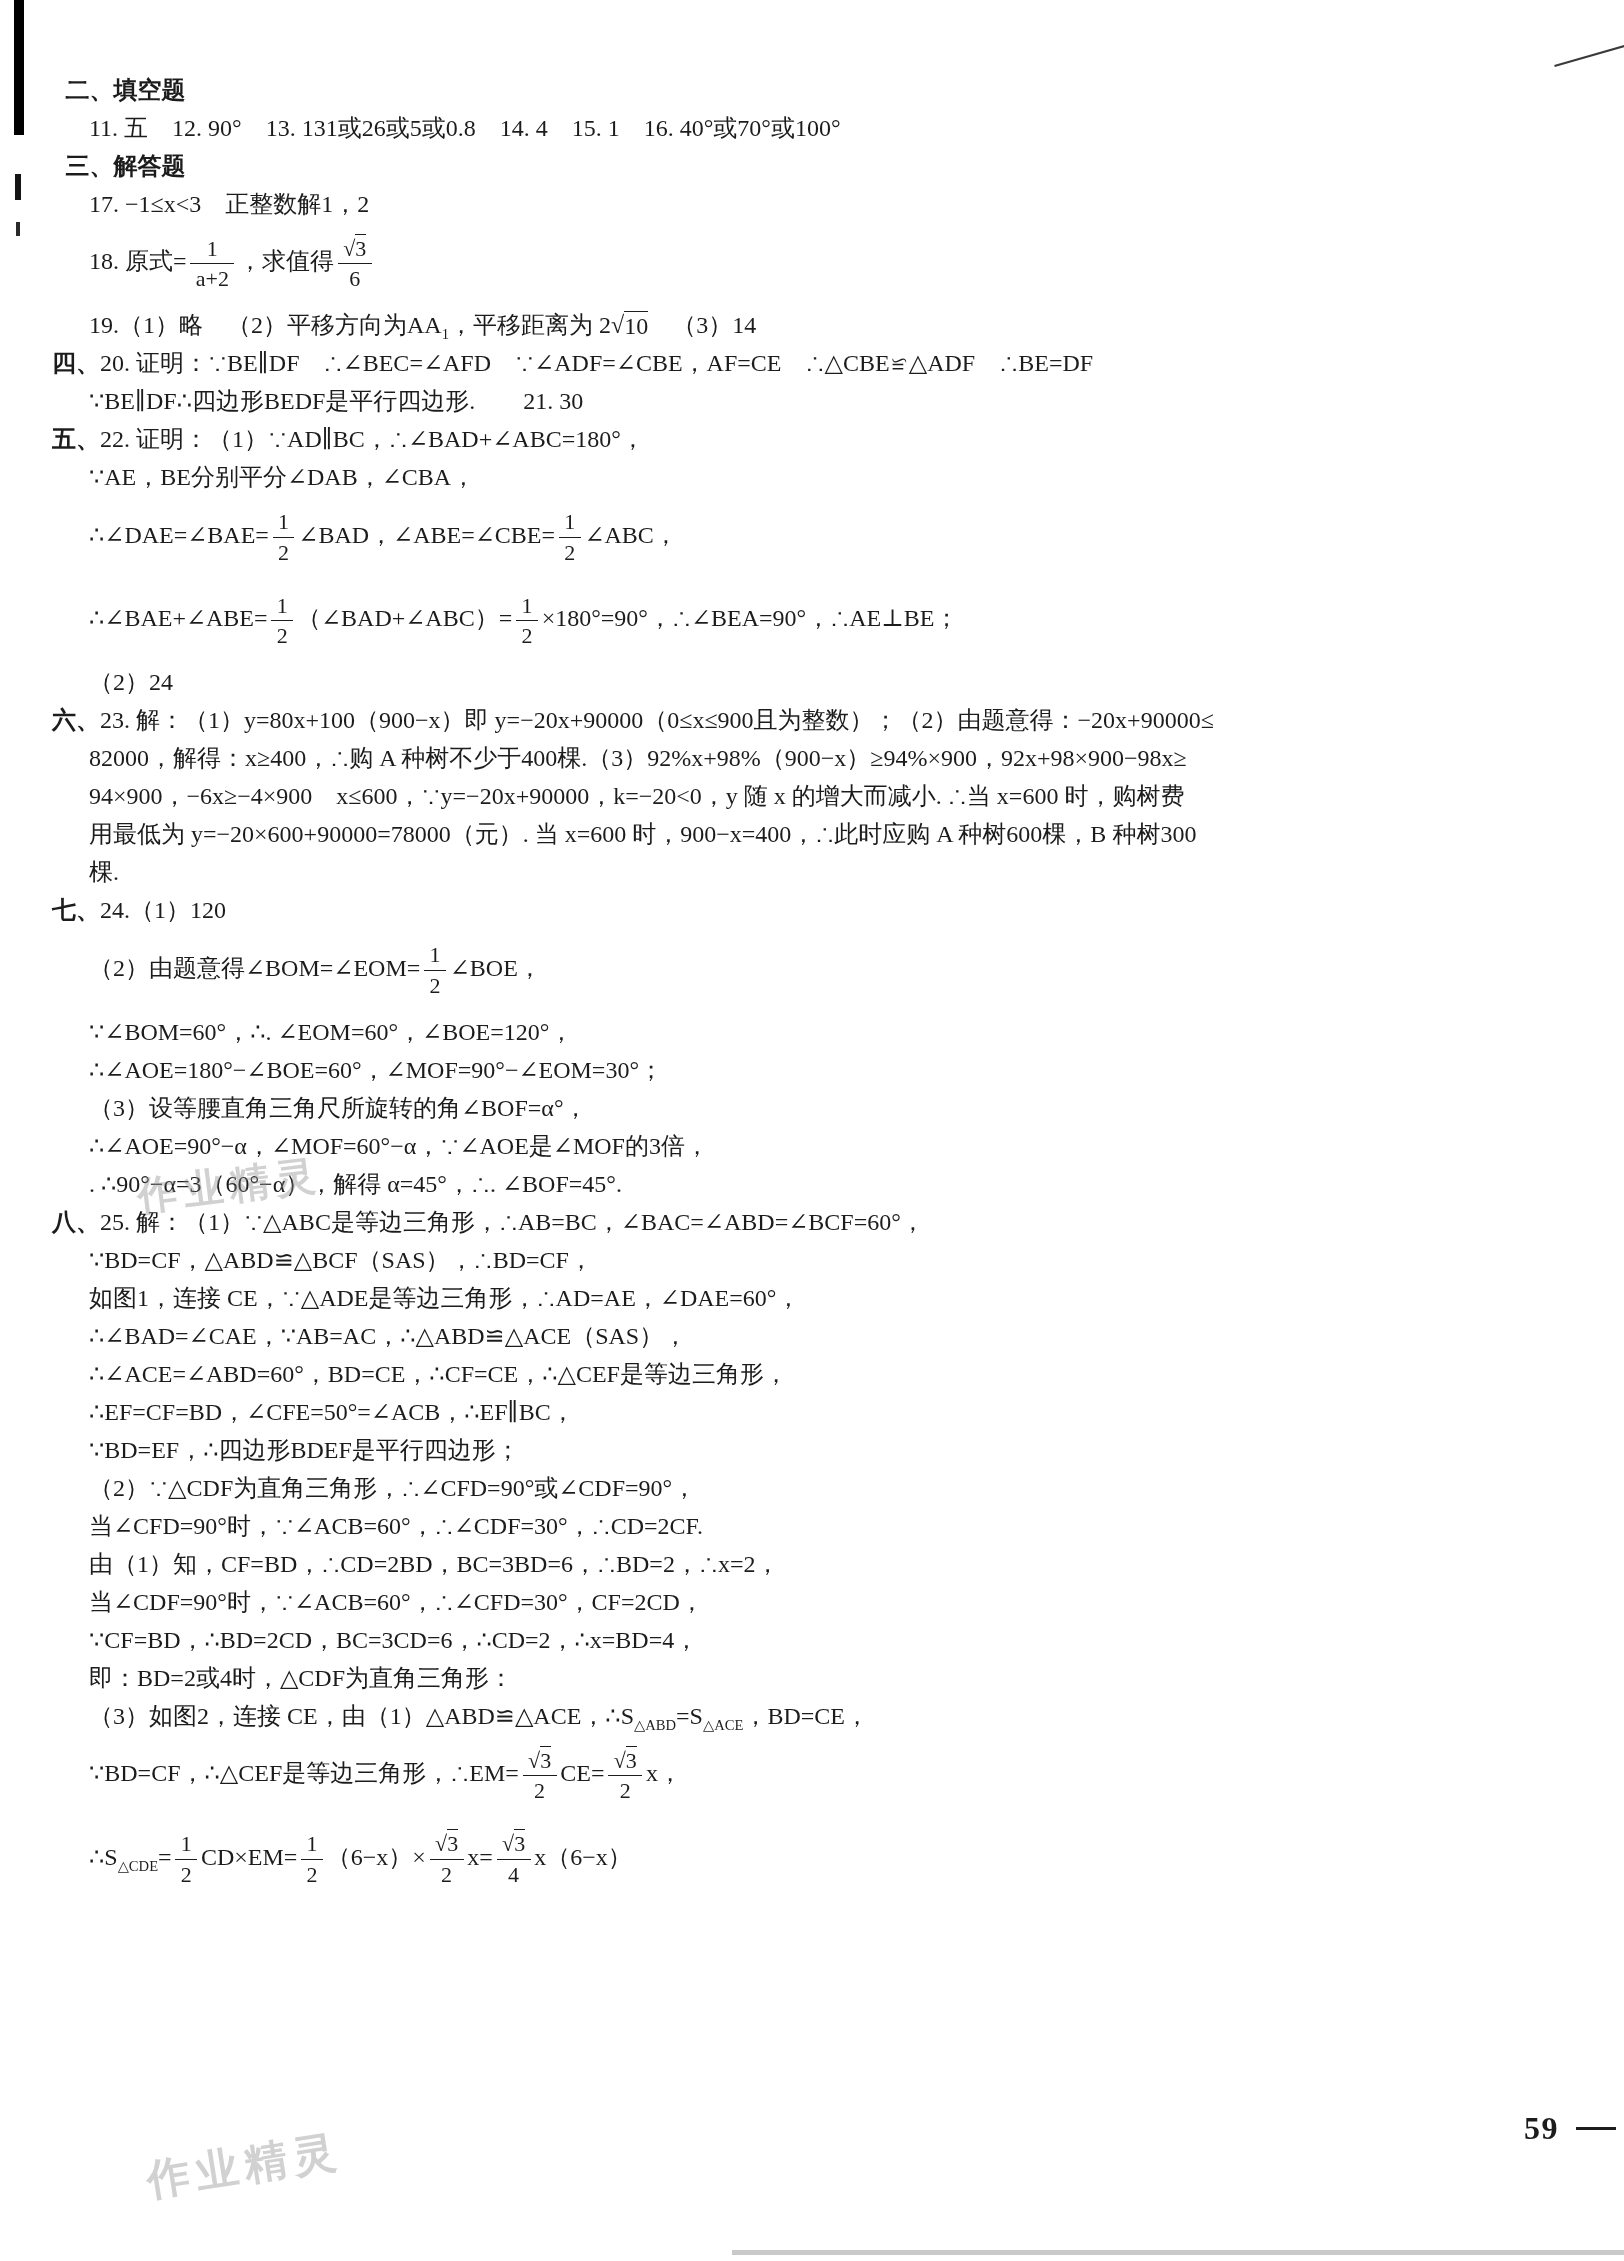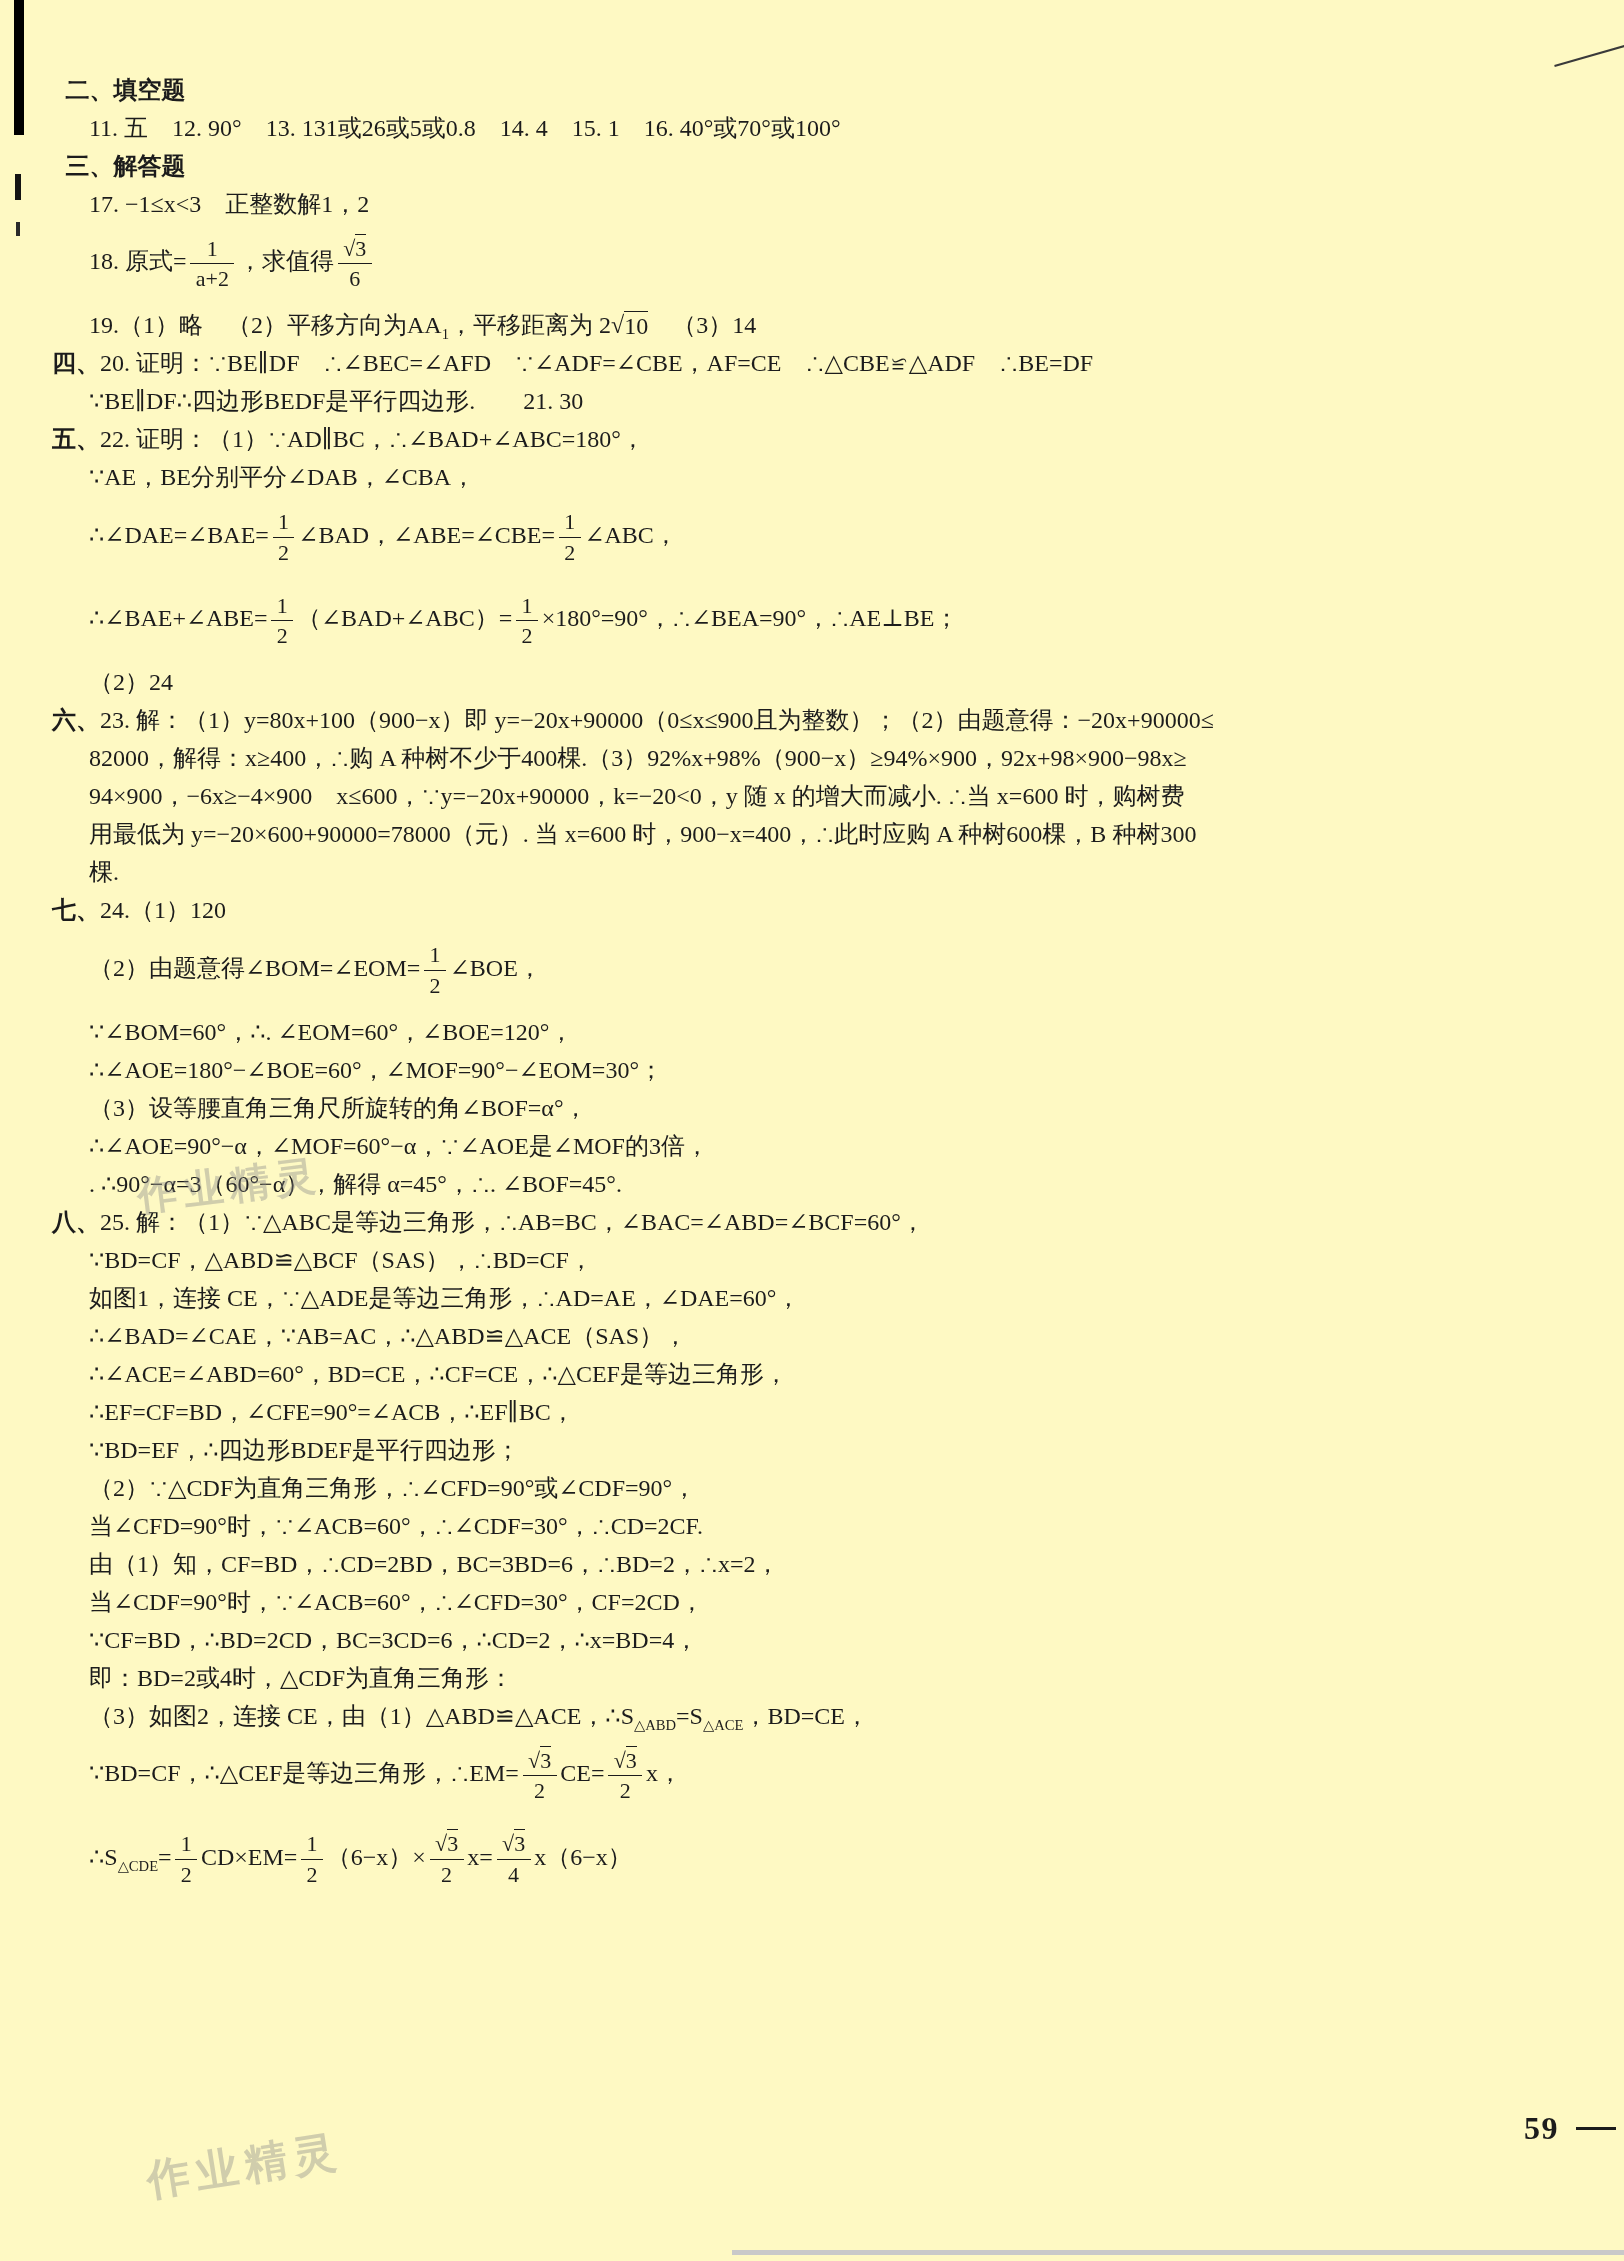--- a/index.html
+++ b/index.html
@@ -1,19 +1,19 @@
 <!DOCTYPE html>
 <html style="font-size:12.3px"><head>
 <meta charset="utf-8">
 <style>
   html,body{margin:0;padding:0;background:#e8e8e8;}
   .sheet{
     position:relative;
     width:1624px;height:2261px;
-    background:#fef9c3;
+    background:#ffffff;
     overflow:hidden;
     font-family:"Liberation Serif","DejaVu Serif",serif;
     color:#1c1c1c;
   }
   
   .content{
     position:absolute;
     top:71px;left:44px;
     width:1539px;
     font-size:24px;
@@ -104,21 +104,21 @@
       <div class="line ind2"><span>∵∠BOM=60°，∴. ∠EOM=60°，∠BOE=120°，</span></div>
       <div class="line ind2"><span>∴∠AOE=180°−∠BOE=60°，∠MOF=90°−∠EOM=30°；</span></div>
       <div class="line ind2"><span>（3）设等腰直角三角尺所旋转的角∠BOF=α°，</span></div>
       <div class="line ind2"><span>∴∠AOE=90°−α，∠MOF=60°−α，∵∠AOE是∠MOF的3倍，</span></div>
       <div class="line ind2"><span>. ∴90°−α=3（60°−α），解得 α=45°，∴. ∠BOF=45°.</span></div>
       <div class="line ind0"><span class="segb">八、</span><span>25. 解：（1）∵△ABC是等边三角形，∴AB=BC，∠BAC=∠ABD=∠BCF=60°，</span></div>
       <div class="line ind2"><span>∵BD=CF，△ABD≌△BCF（SAS），∴BD=CF，</span></div>
       <div class="line ind2"><span>如图1，连接 CE，∵△ADE是等边三角形，∴AD=AE，∠DAE=60°，</span></div>
       <div class="line ind2"><span>∴∠BAD=∠CAE，∵AB=AC，∴△ABD≌△ACE（SAS），</span></div>
       <div class="line ind2"><span>∴∠ACE=∠ABD=60°，BD=CE，∴CF=CE，∴△CEF是等边三角形，</span></div>
-      <div class="line ind2"><span>∴EF=CF=BD，∠CFE=90°=∠ACB，∴EF∥BC，</span></div>
+      <div class="line ind2"><span>∴EF=CF=BD，∠CFE=50°=∠ACB，∴EF∥BC，</span></div>
       <div class="line ind2"><span>∵BD=EF，∴四边形BDEF是平行四边形；</span></div>
       <div class="line ind2"><span>（2）∵△CDF为直角三角形，∴∠CFD=90°或∠CDF=90°，</span></div>
       <div class="line ind2"><span>当∠CFD=90°时，∵∠ACB=60°，∴∠CDF=30°，∴CD=2CF.</span></div>
       <div class="line ind2"><span>由（1）知，CF=BD，∴CD=2BD，BC=3BD=6，∴BD=2，∴x=2，</span></div>
       <div class="line ind2"><span>当∠CDF=90°时，∵∠ACB=60°，∴∠CFD=30°，CF=2CD，</span></div>
       <div class="line ind2"><span>∵CF=BD，∴BD=2CD，BC=3CD=6，∴CD=2，∴x=BD=4，</span></div>
       <div class="line ind2"><span>即：BD=2或4时，△CDF为直角三角形：</span></div>
       <div class="line ind2"><span>（3）如图2，连接 CE，由（1）△ABD≌△ACE，∴</span><span class="it">S</span><sub>△ABD</sub><span>=</span><span class="it">S</span><sub>△ACE</sub><span>，BD=CE，</span></div>
       <div class="line ind2 fline"><span>∵BD=CF，∴△CEF是等边三角形，∴EM=</span><span class="frac"><span class="num">√<span class="over">3</span></span><span class="den">2</span></span><span>CE=</span><span class="frac"><span class="num">√<span class="over">3</span></span><span class="den">2</span></span><span>x，</span></div>
       <div class="line ind2 fline"><span>∴</span><span class="it">S</span><sub>△CDE</sub><span>=</span><span class="frac"><span class="num">1</span><span class="den">2</span></span><span>CD×EM=</span><span class="frac"><span class="num">1</span><span class="den">2</span></span><span>（6−x）×</span><span class="frac"><span class="num">√<span class="over">3</span></span><span class="den">2</span></span><span>x=</span><span class="frac"><span class="num">√<span class="over">3</span></span><span class="den">4</span></span><span>x（6−x）</span></div>

